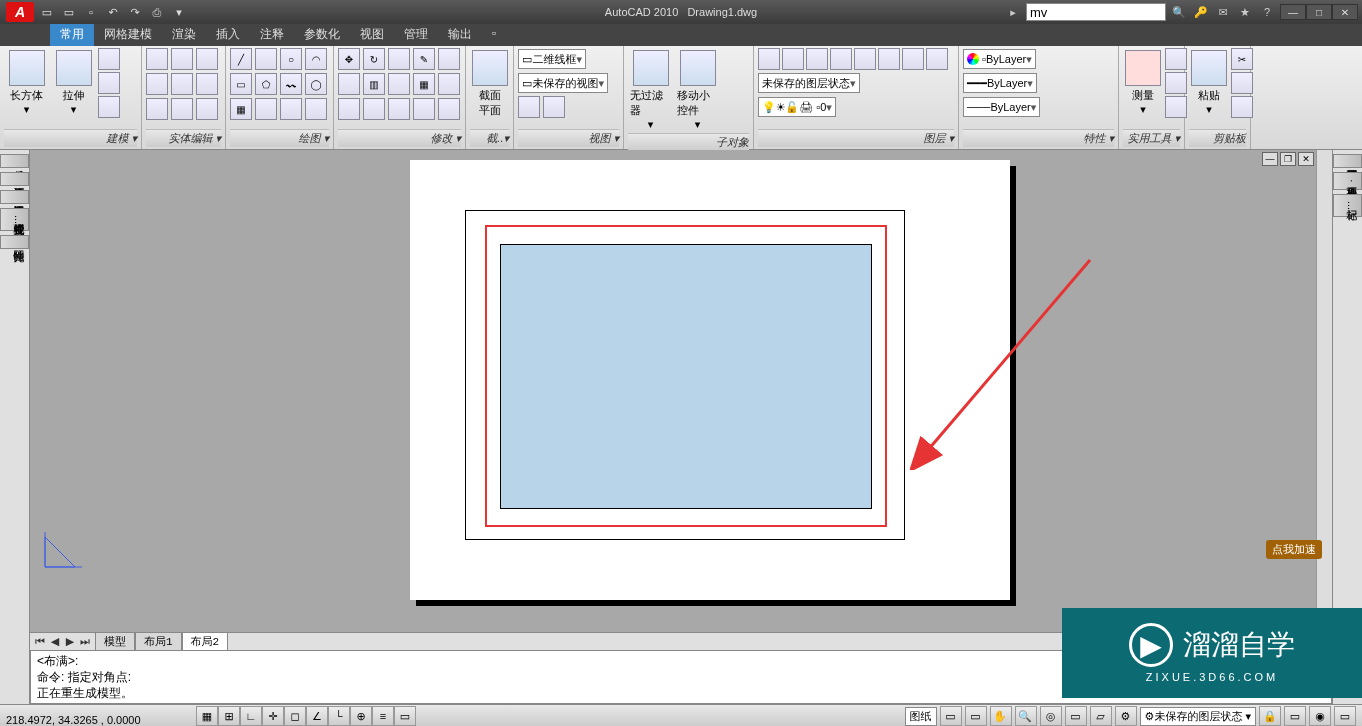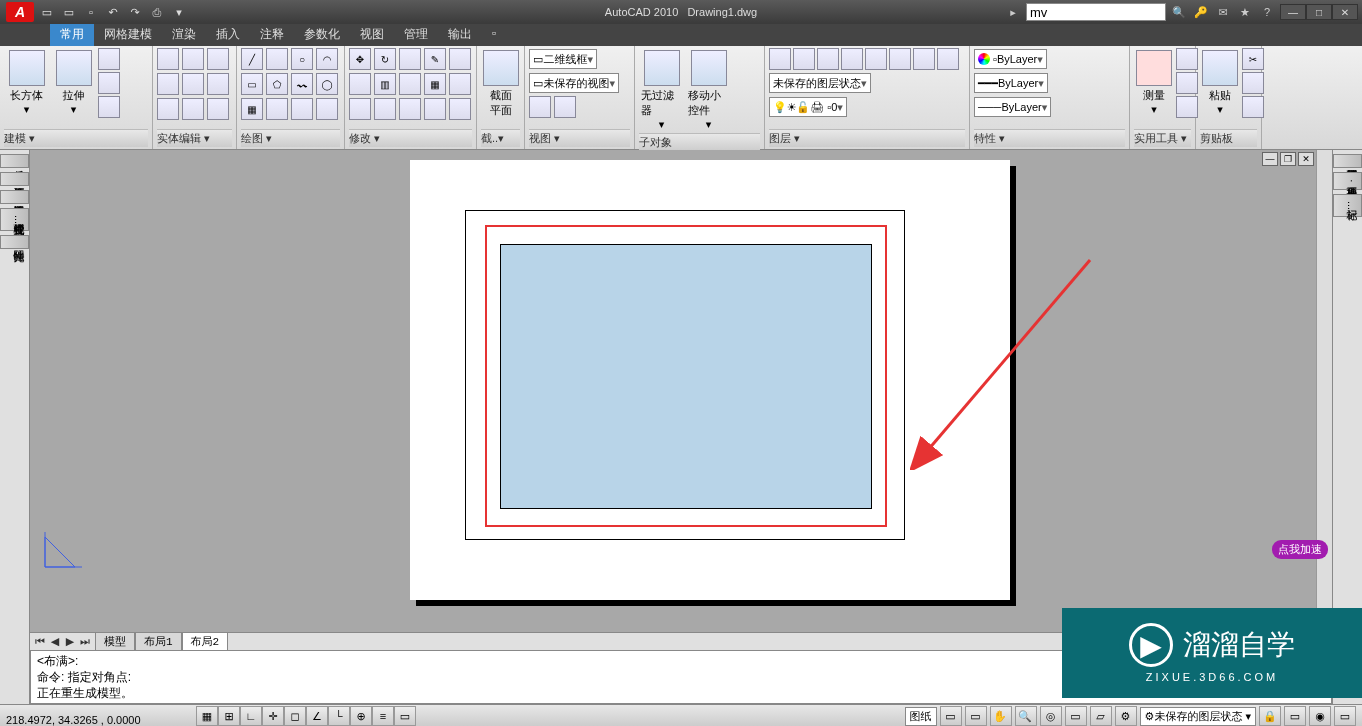--- a/index.html
+++ b/index.html
@@ -16,21 +16,21 @@
 .win-btns { display:flex; gap:0;}
 .win-btn { width:26px; height:16px; background:#555; border:1px solid #333; color:#ddd; font-size:10px; display:flex; align-items:center; justify-content:center;}
 
 .ribbon-tabs { height:22px; background:#444; display:flex; padding-left:50px; font-size:12px;}
 .ribbon-tab { padding:2px 10px; color:#ddd; cursor:pointer;}
 .ribbon-tab.active { background:#3a88cc; color:#fff;}
 
 .ribbon { height:104px; background:linear-gradient(#f0f0f0,#d8d8d8); border-bottom:1px solid #888; display:flex;}
 .ribbon-panel { border-right:1px solid #aaa; display:flex; flex-direction:column; padding:2px 4px;}
 .panel-content { flex:1; display:flex; align-items:flex-start; gap:2px;}
-.panel-label { font-size:11px; text-align:left; color:#333; background:linear-gradient(#e8e8e8,#ccc); padding:1px 0; border-top:1px solid #bbb;}
+.panel-label { font-size:11px; text-align:right; color:#333; background:linear-gradient(#e8e8e8,#ccc); padding:1px 0; border-top:1px solid #bbb;font-style:italic;}
 .big-btn { width:45px; display:flex; flex-direction:column; align-items:center; font-size:11px; padding:2px;}
 .big-btn-icon { width:36px; height:36px; border:1px solid #889; background:linear-gradient(#eef,#cde); margin-bottom:2px;}
 .small-btn { width:22px; height:22px; border:1px solid #889; background:linear-gradient(#eef,#dde); display:flex; align-items:center; justify-content:center; font-size:10px;}
 .dropdown-ctl { height:20px; background:#fff; border:1px solid #888; font-size:11px; display:flex; align-items:center; padding:0 3px; margin:1px 0;}
 .dropdown-ctl::after{content:"▾"; margin-left:auto; color:#555;}
 
 .main-area { position:absolute; top:150px; left:0; right:0; bottom:22px; display:flex;}
 .side-palette-l { width:30px; background:#e0e0e0; border-right:1px solid #888; display:flex; flex-direction:column; gap:4px; padding-top:4px;}
 .side-palette-r { width:30px; background:#e0e0e0; border-left:1px solid #888; display:flex; flex-direction:column; gap:4px; padding-top:4px;}
 .palette-tab { writing-mode:vertical-rl; font-size:11px; background:linear-gradient(90deg,#ddd,#bbb); border:1px solid #888; padding:6px 2px; text-align:center;}
@@ -57,21 +57,21 @@
 .coords { width:190px; padding-left:6px;}
 .status-btns { display:flex; gap:0; margin-left:6px;}
 .status-btn { width:22px; height:20px; border:1px solid #999; background:linear-gradient(#eee,#ccc); display:flex; align-items:center; justify-content:center;}
 .status-right { margin-left:auto; display:flex; align-items:center; gap:3px; padding-right:6px;}
 .ws-label { background:#fff; border:1px solid #888; padding:1px 4px;}
 
 .logo-overlay { position:absolute; right:0; bottom:28px; width:300px; height:90px; background:#0b6a72; color:#fff; display:flex; align-items:center; justify-content:center; font-size:28px; flex-direction:column;}
 .logo-overlay .sub { font-size:11px; letter-spacing:3px; margin-top:4px;}
 .logo-play { width:44px; height:44px; border:3px solid #fff; border-radius:50%; display:flex; align-items:center; justify-content:center; margin-right:10px;}
 .logo-row { display:flex; align-items:center;}
-.accel-tag { position:absolute; right:4px; top:390px; background:#a21caf; color:#fff; font-size:11px; padding:2px 6px; border-radius:9px;}
+.accel-tag { position:absolute; right:10px; top:390px; background:#a16207; color:#fff; font-size:11px; padding:2px 6px; border-radius:3px;}
 
 .scroll-v { position:absolute; right:0; top:0; bottom:18px; width:16px; background:#ddd; border-left:1px solid #999;}
 .vp-win-btns { position:absolute; right:18px; top:2px; display:flex; gap:2px;}
 .vp-win-btn { width:16px; height:14px; background:#ddd; border:1px solid #666; font-size:9px; display:flex; align-items:center; justify-content:center;}
 </style>
 </head>
 <body>
 
 <div class="titlebar">
   <div class="titlebar-left">
@@ -110,21 +110,21 @@
   <div class="ribbon-tab">插入</div>
   <div class="ribbon-tab">注释</div>
   <div class="ribbon-tab">参数化</div>
   <div class="ribbon-tab">视图</div>
   <div class="ribbon-tab">管理</div>
   <div class="ribbon-tab">输出</div>
   <div class="ribbon-tab">▫</div>
 </div>
 
 <div class="ribbon">
-  <div class="ribbon-panel" style="width:153px">
+  <div class="ribbon-panel" style="width:142px">
     <div class="panel-content">
       <div class="big-btn">
           <div class="big-btn-icon"></div>
           <span>长方体</span>
           <span>▾</span>
         </div>
       <div class="big-btn">
           <div class="big-btn-icon"></div>
           <span>拉伸</span>
           <span>▾</span>

